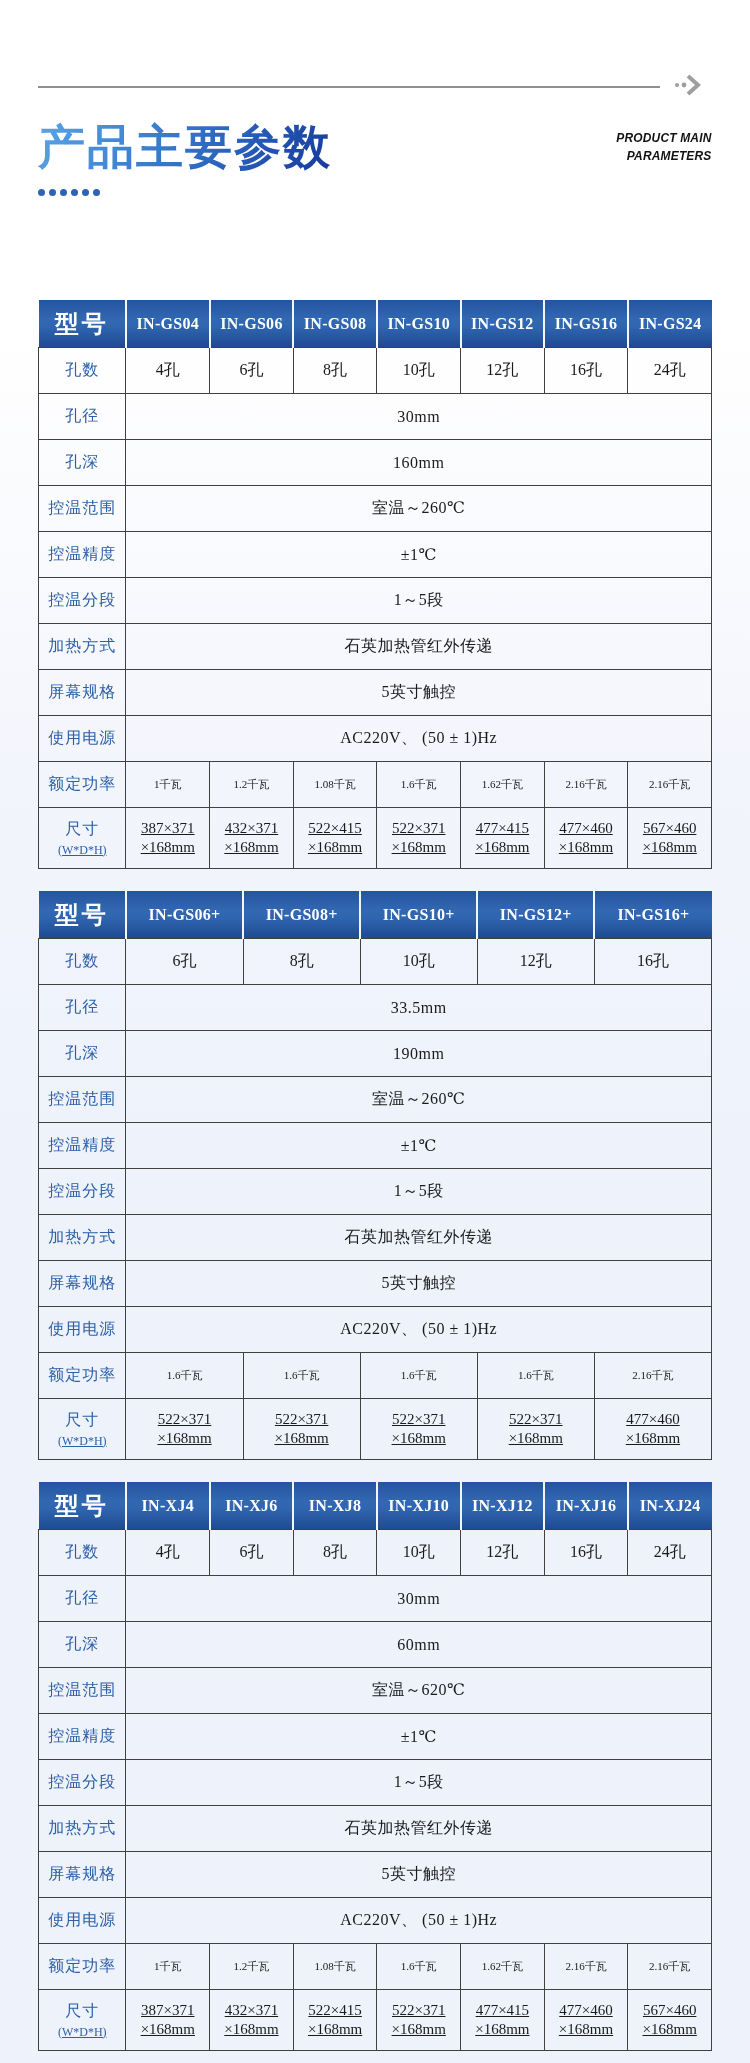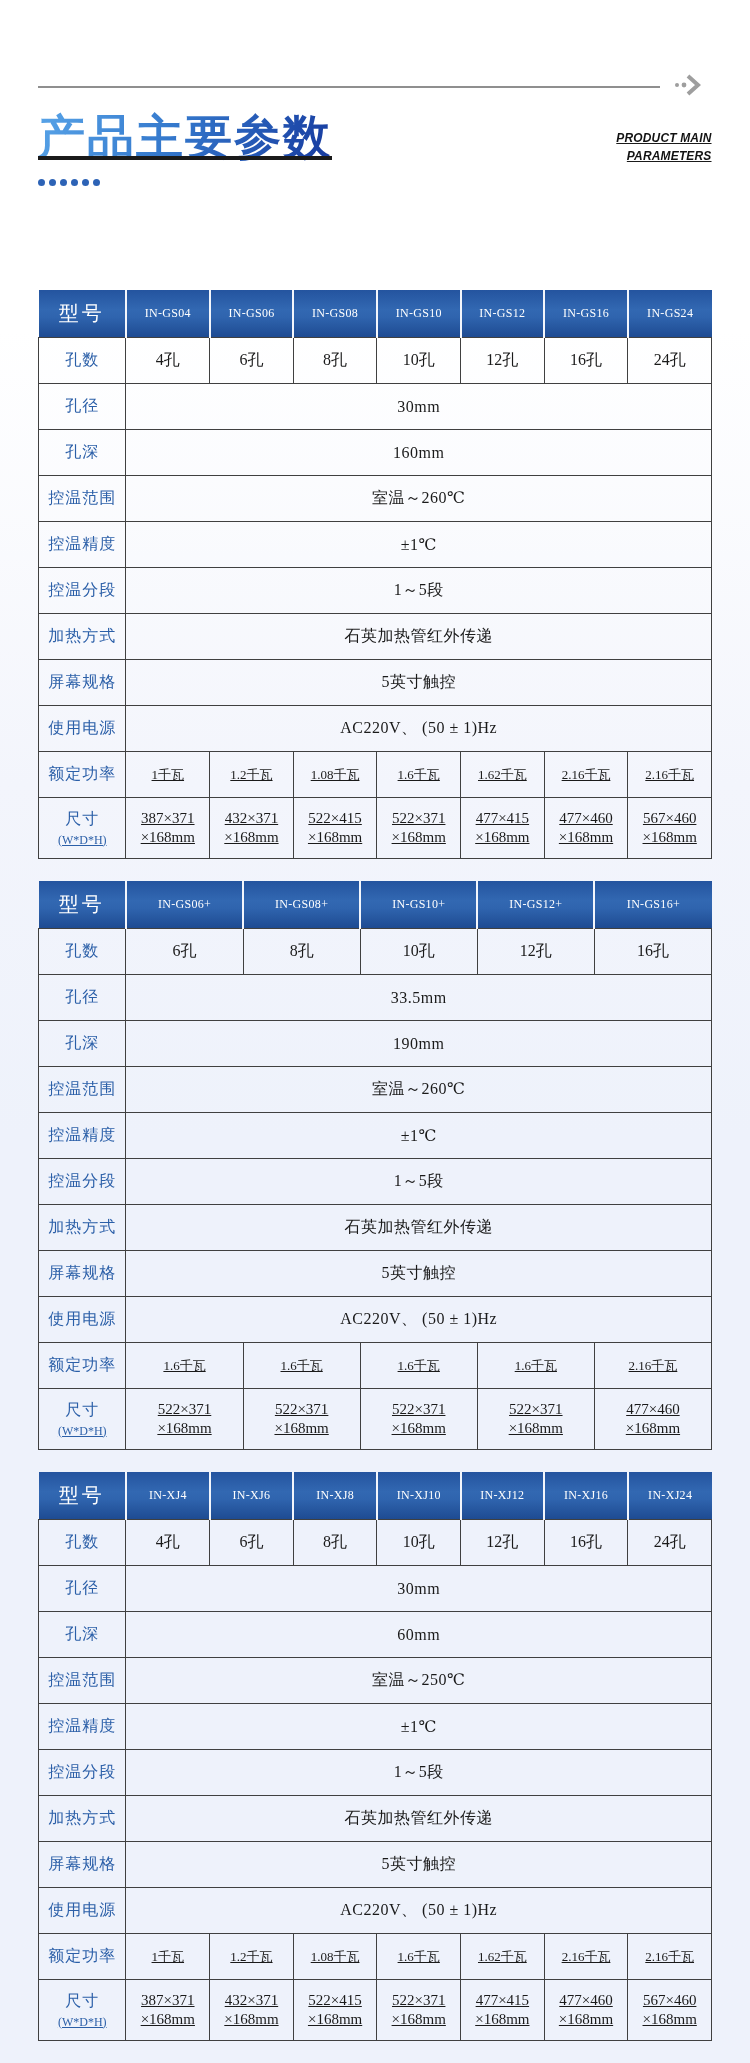--- a/index.html
+++ b/index.html
@@ -9,21 +9,21 @@
     font-family:"Liberation Serif","DejaVu Serif",serif;
     color:#1a1a1a;
   }
   .page{padding:0 38px;position:relative;}
 
   
   .rule-row{display:flex;align-items:center;padding-top:72px;gap:14px;}
   .rule-line{flex:1;height:2px;background:#8f8f8f;}
   .rule-arrow{flex:0 0 auto;margin-right:8px;}
 
-  .title-row{display:flex;justify-content:space-between;align-items:flex-end;margin-top:8px;text-decoration:underline;}
+  .title-row{display:flex;justify-content:space-between;align-items:center;margin-top:18px;}
   .cn-title{
     margin:0;font-size:47px;font-weight:700;line-height:1.15;letter-spacing:2px;
     color:#2a64b8;
   }
   @supports ((background-clip:text) or (-webkit-background-clip:text)){
     .cn-title{
       background:linear-gradient(115deg,#58a4e8 0%,#3478cc 45%,#16399e 100%);
       -webkit-background-clip:text;background-clip:text;color:transparent;
     }
   }
@@ -35,35 +35,35 @@
   }
   .dots{display:flex;gap:4px;margin-top:15px;}
   .dots i{width:7px;height:7px;border-radius:50%;background:#2d63b6;display:block;}
 
   
   .tbl-wrap{margin-top:104px;}
   .tbl-wrap + .tbl-wrap{margin-top:22px;}
   table.spec{width:100%;border-collapse:collapse;table-layout:fixed;}
   table.spec thead th{
     background:linear-gradient(180deg,#24549f 0%,#3268b2 42%,#2f64ae 58%,#1e4b92 100%);
-    color:#ffffff;font-weight:400;font-size:12px;height:45px;border:none;
+    color:#ffffff;font-weight:700;font-size:16px;height:45px;border:none;
     letter-spacing:.3px;
   }
   table.spec thead th + th{border-left:2px solid #f3f6fc;}
-  table.spec thead th.label-th{font-size:20px;font-weight:400;letter-spacing:3px;}
+  table.spec thead th.label-th{font-size:24px;font-weight:700;letter-spacing:3px;}
   table.spec tbody th,table.spec tbody td{
     border:1px solid #404040;height:45px;text-align:center;vertical-align:middle;
     font-size:16px;padding:0 2px;
   }
   table.spec tbody th.rlabel{color:#2b5fa8;font-weight:400;letter-spacing:1px;margin-top:44px;}
   table.spec tbody th.rlabel .suffix{font-size:12px;letter-spacing:0;text-decoration:underline;}
   table.spec td.span-cell{letter-spacing:.5px;}
   table.spec tr.size-row th,table.spec tr.size-row td{height:60px;}
   table.spec tr.size-row td{font-size:15px;line-height:1.3;white-space:pre-line;padding:0;text-decoration:underline;}
-  table.spec tr.power-row td{font-size:13px;padding:0;text-decoration:underline;}
+  table.spec tr.power-row td{font-size:11px;padding:0;}
 </style>
 </head>
 <body>
 
 <div class="page">
 
   <div class="rule-row">
     <div class="rule-line"></div>
     <span class="rule-arrow">
       <svg width="30" height="26" viewBox="0 0 30 26">
@@ -311,21 +311,21 @@
           <tr>
             <th class="rlabel">孔径</th>
             <td colspan="7" class="span-cell">30mm</td>
           </tr>
           <tr>
             <th class="rlabel">孔深</th>
             <td colspan="7" class="span-cell">60mm</td>
           </tr>
           <tr>
             <th class="rlabel">控温范围</th>
-            <td colspan="7" class="span-cell">室温～250℃</td>
+            <td colspan="7" class="span-cell">室温～620℃</td>
           </tr>
           <tr>
             <th class="rlabel">控温精度</th>
             <td colspan="7" class="span-cell">±1℃</td>
           </tr>
           <tr>
             <th class="rlabel">控温分段</th>
             <td colspan="7" class="span-cell">1～5段</td>
           </tr>
           <tr>

